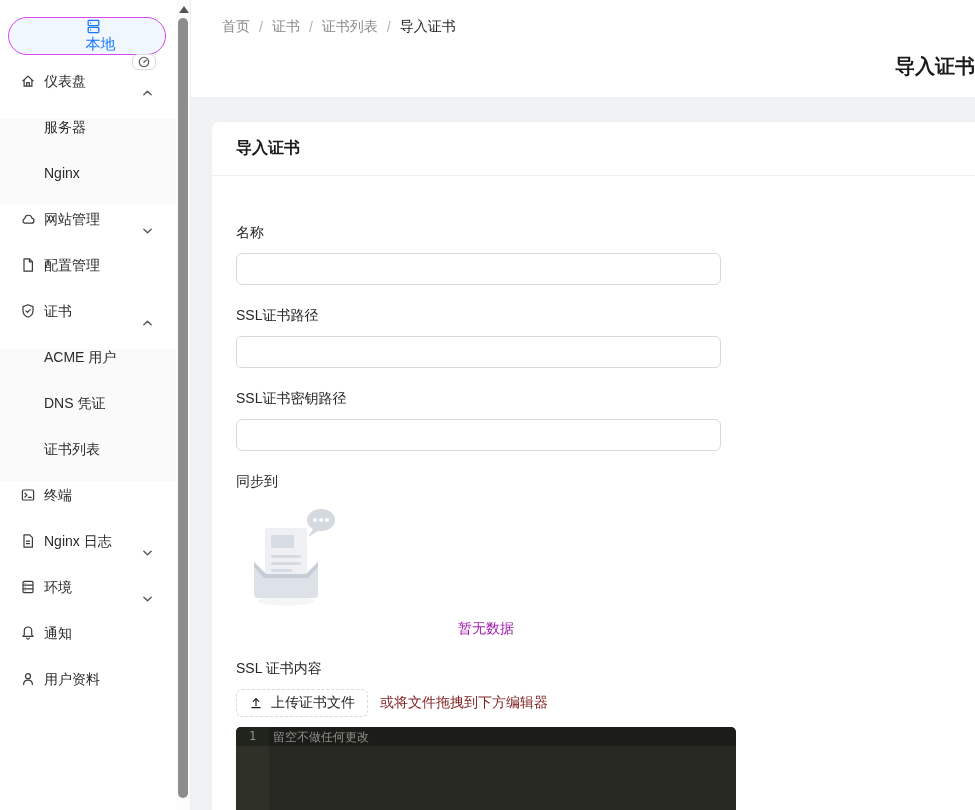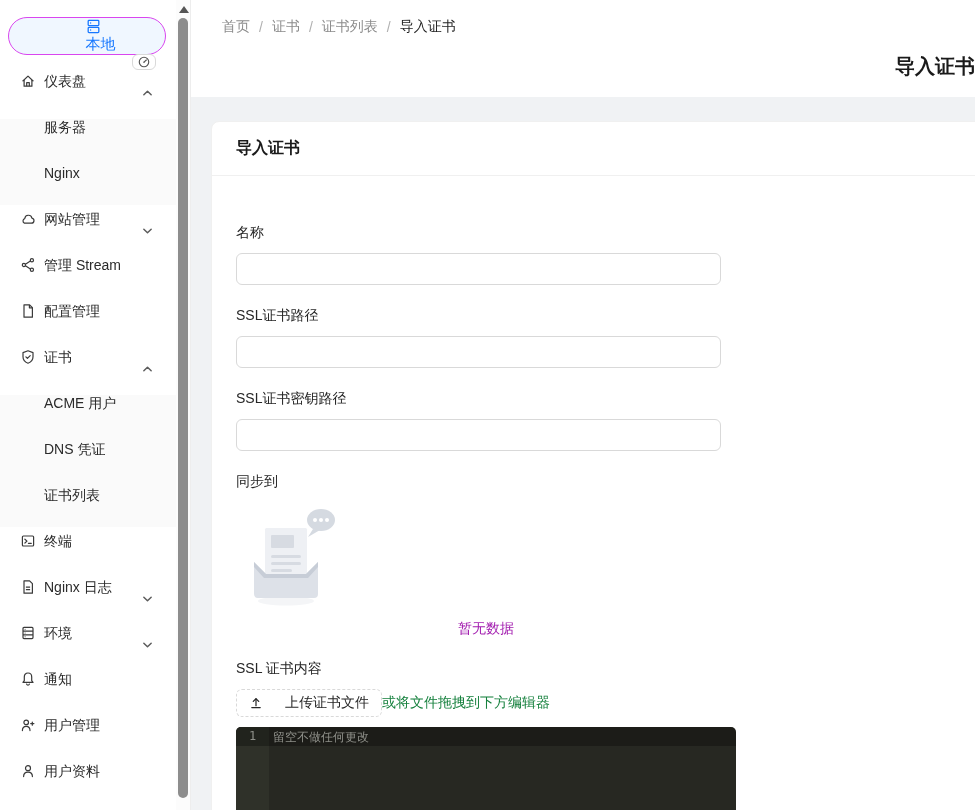--- a/index.html
+++ b/index.html
@@ -51,24 +51,24 @@
   .form-item.first { margin-top:24px; }
   .f-label { display:block; font-size:14px; color:#262626; margin-bottom:11px; }
   .f-input { width:485px; height:32px; border:1px solid #d9d9d9; border-radius:6px;
     background:#fff; outline:none; padding:0 11px; font-size:14px; font-family:inherit; }
 
   .empty-wrap { width:500px; text-align:center; padding-top:2px; }
   .empty-img { width:104px; height:110px; }
   .empty-text { font-size:14px; color:#a21caf; margin-top:6px; }
 
   .upload-row { display:flex; align-items:center; margin-bottom:10px; }
-  .upload-btn { display:flex; align-items:center; gap:22px; height:28px; padding:0 12px;
+  .upload-btn { display:flex; align-items:center; gap:8px; height:28px; padding:0 12px;
     border:1px dashed #d9d9d9; border-radius:6px; background:#fff; font-size:14px; color:#262626;
     cursor:pointer; font-family:inherit; }
-  .upload-hint { font-size:14px; color:#15803d; }
+  .upload-hint { margin-left:12px; font-size:14px; color:#7f1d1d; }
 
   .editor { position:relative; width:500px; height:130px; background:#272822;
     border-radius:5px 5px 0 0; overflow:hidden; font-family:"DejaVu Sans Mono",monospace; cursor:text; }
   .ed-gutter { position:absolute; left:0; top:0; bottom:0; width:33px; background:#2f3129; }
   .ed-activeline { position:absolute; left:0; top:0; width:100%; height:19px; background:rgba(0,0,0,0.28); }
   .ed-lineno { position:absolute; left:0; top:2px; width:33px; text-align:center;
     font-size:12px; color:#8f908a; }
   .ed-placeholder { position:absolute; left:37px; top:2px; font-size:12px; color:#8f908a; }
 
   svg { display:block; }
@@ -131,31 +131,20 @@
         </svg>
         </span>
       <span>网站管理</span>
       <span class="chev">
         <svg width="11" height="8" viewBox="0 0 12 8" fill="none" stroke="currentColor" stroke-width="1.6" stroke-linecap="round" stroke-linejoin="round">
             <path d="M2 2 L6 6 L10 2"></path>
           </svg>
         </span>
     </div>
 
-    <div class="m-item">
-      <span class="mi-icon">
-        <svg width="16" height="16" viewBox="0 0 16 16" fill="none" stroke="currentColor" stroke-width="1.2">
-          <circle cx="11.9" cy="3.3" r="1.6"></circle>
-            <circle cx="3.9" cy="8" r="1.6"></circle>
-            <circle cx="11.9" cy="12.7" r="1.6"></circle>
-          <path d="M5.4 7.2 L10.4 4.1 M5.4 8.8 L10.4 11.9"></path>
-        </svg>
-        </span>
-      <span>管理 Stream</span>
-    </div>
 
     <div class="m-item">
       <span class="mi-icon">
         <svg width="16" height="16" viewBox="0 0 16 16" fill="none" stroke="currentColor" stroke-width="1.2" stroke-linejoin="round">
           <path d="M4 1.8 H9.6 L12.4 4.6 V14.2 H4 Z"></path>
             <path d="M9.4 2 V4.8 H12.2"></path>
         </svg>
         </span>
       <span>配置管理</span>
     </div>
@@ -233,30 +222,20 @@
     <div class="m-item">
       <span class="mi-icon">
         <svg width="16" height="16" viewBox="0 0 16 16" fill="none" stroke="currentColor" stroke-width="1.2" stroke-linejoin="round" stroke-linecap="round">
           <path d="M8 2 C5.8 2 4.3 3.6 4.3 5.9 V9.6 L3 11.4 H13 L11.7 9.6 V5.9 C11.7 3.6 10.2 2 8 2 Z"></path>
           <path d="M6.6 13.1 a1.5 1.5 0 0 0 2.8 0"></path>
         </svg>
         </span>
       <span>通知</span>
     </div>
 
-    <div class="m-item">
-      <span class="mi-icon">
-        <svg width="16" height="16" viewBox="0 0 16 16" fill="none" stroke="currentColor" stroke-width="1.2" stroke-linecap="round">
-          <circle cx="6.2" cy="5.4" r="2.3"></circle>
-          <path d="M2.4 13.6 C2.4 11 4 9.4 6.2 9.4 C8.4 9.4 10 11 10 13.6"></path>
-          <path d="M12.3 5 V8.2 M10.7 6.6 H13.9"></path>
-        </svg>
-        </span>
-      <span>用户管理</span>
-    </div>
 
     <div class="m-item">
       <span class="mi-icon">
         <svg width="16" height="16" viewBox="0 0 16 16" fill="none" stroke="currentColor" stroke-width="1.2" stroke-linecap="round">
           <circle cx="8" cy="5.2" r="2.5"></circle>
           <path d="M3.6 13.6 C3.6 10.8 5.5 9.2 8 9.2 C10.5 9.2 12.4 10.8 12.4 13.6"></path>
         </svg>
         </span>
       <span>用户资料</span>
     </div>

